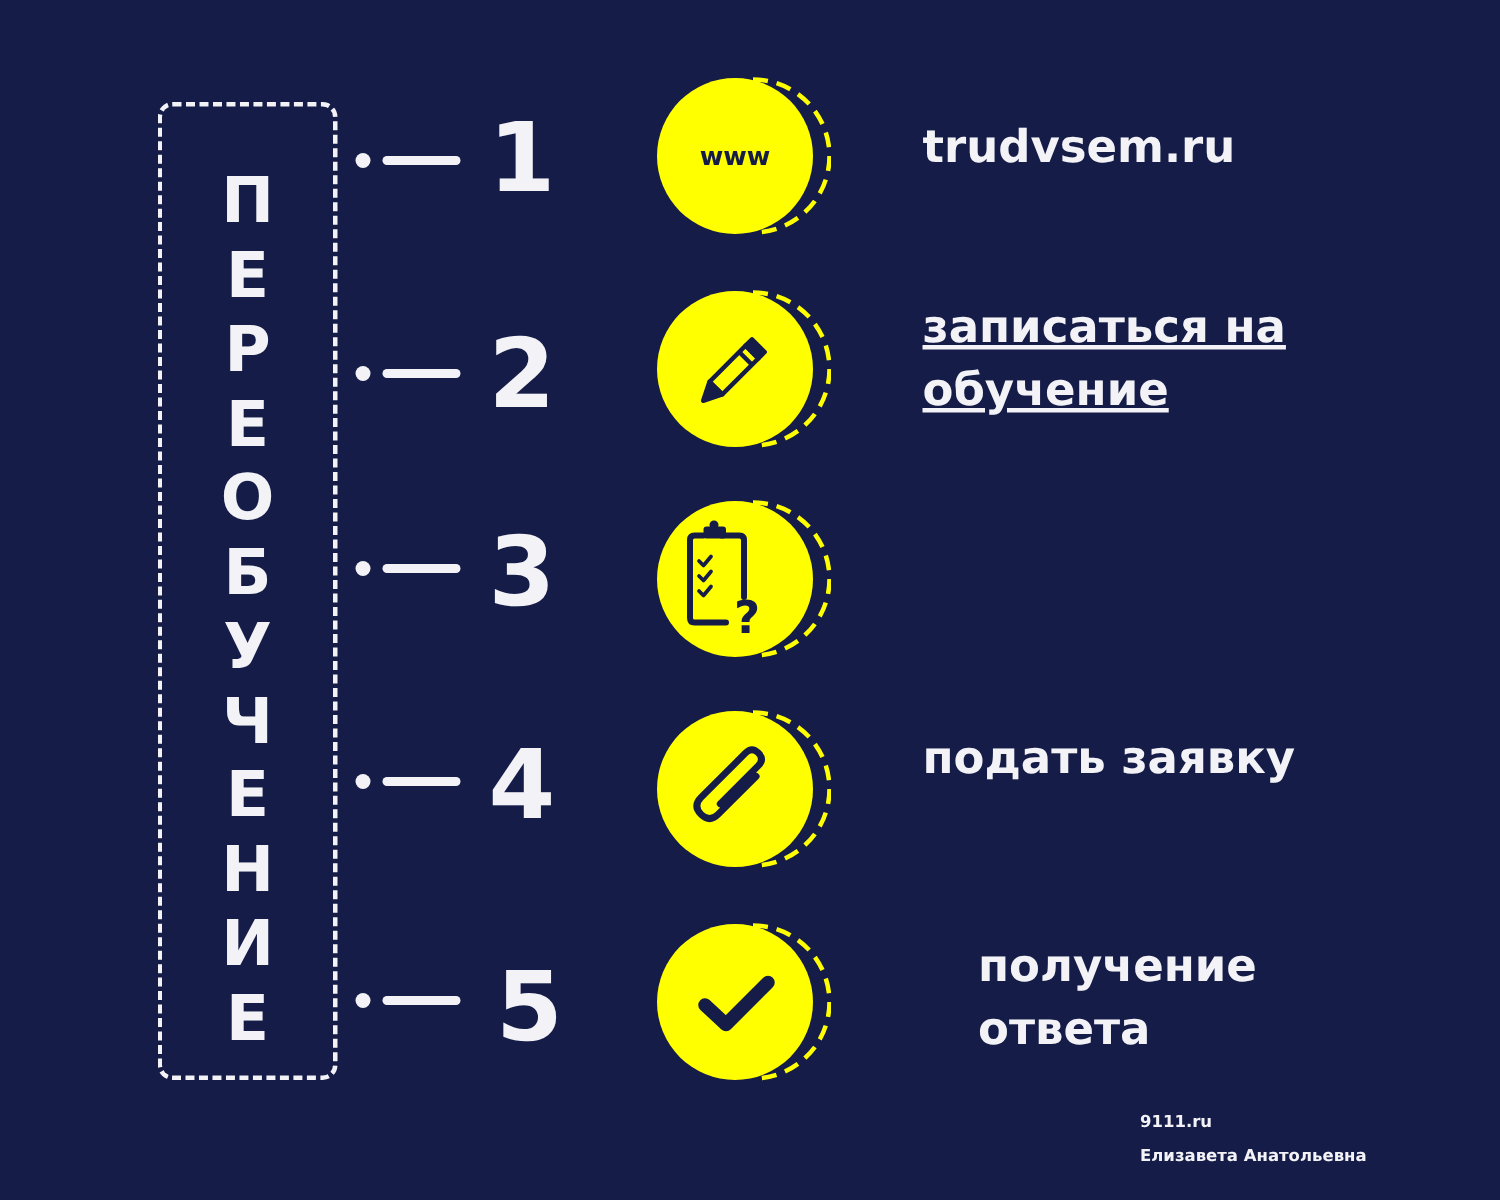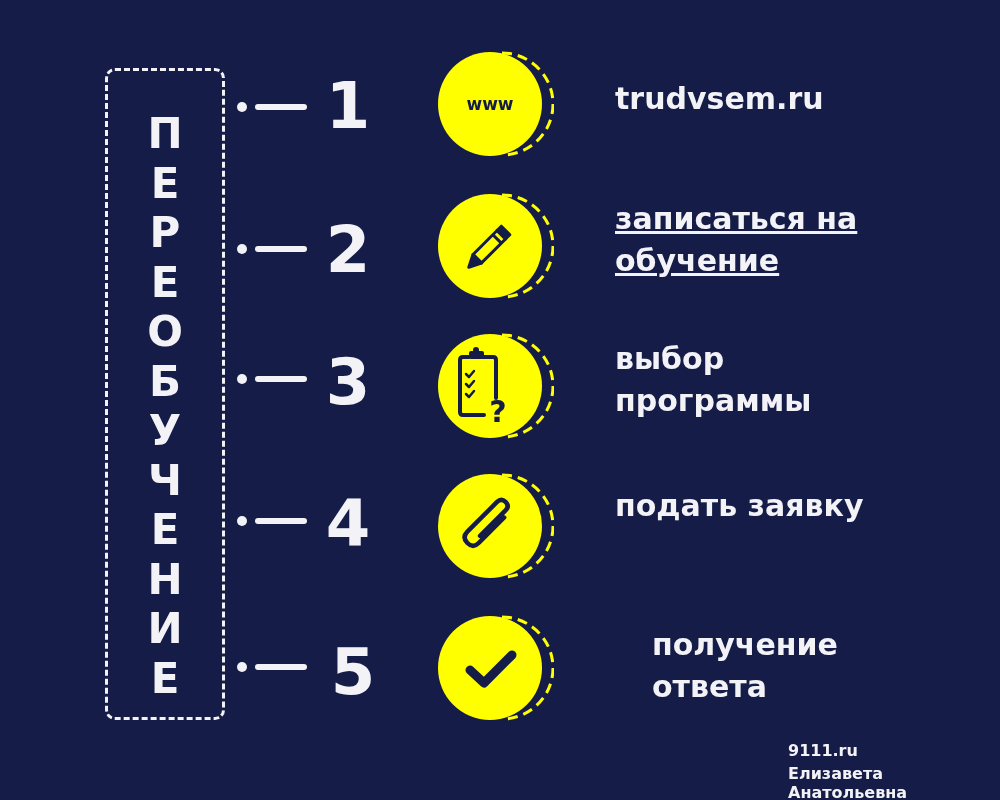--- a/index.html
+++ b/index.html
@@ -42,21 +42,21 @@
   }
   .circle {
     position: absolute; left: 436px; width: 118px; height: 112px;
   }
   .label {
     position: absolute; left: 615px;
     font-weight: bold; font-size: 30px; line-height: 42px;
     color: #f3f3f7;
   }
   .footer {
-    position: absolute; left: 788px; font-weight: bold; font-size: 16px;
+    position: absolute; left: 760px; font-weight: bold; font-size: 11px;
   }
 </style>
 </head>
 <body>
 
 <div class="vbox">
   <div class="vletters">
     <span>П</span>
     <span>Е</span>
     <span>Р</span>
@@ -120,24 +120,20 @@
     </g>
     <rect x="33" y="21" width="15" height="8" rx="2" fill="#141c47"></rect>
     <circle cx="40" cy="20" r="3" fill="#141c47"></circle>
     <g fill="none" stroke="#141c47" stroke-width="2.5" stroke-linecap="round" stroke-linejoin="round">
       <path d="M30 44 L33 47 L38 41"></path>
       <path d="M30 54 L33 57 L38 51"></path>
       <path d="M30 64 L33 67 L38 61"></path>
     </g>
     <text x="62" y="92" text-anchor="middle" font-family="DejaVu Sans, sans-serif" font-weight="bold" font-size="30" fill="#141c47">?</text>
   </svg>
-  <div class="label" style="top:8px;">
-    <div>выбор</div>
-    <div>программы</div>
-  </div>
 </div>
 
 <div class="step" style="top:470px;">
   <div class="dot" style="top:46px;"></div>
   <div class="dash" style="top:48px;"></div>
   <div class="num" style="top:22px;">4</div>
   <svg class="circle" style="top:0;" viewBox="0 0 118 112">
     <circle cx="54" cy="56" r="52" fill="#ffff00"></circle>
     <path d="M66 5 A51 51 0 0 1 66 107" fill="none" stroke="#ffff00" stroke-width="3" stroke-dasharray="10 6"></path>
     <g transform="rotate(-45 54 56)" fill="none" stroke="#141c47" stroke-width="4.5" stroke-linecap="round">

